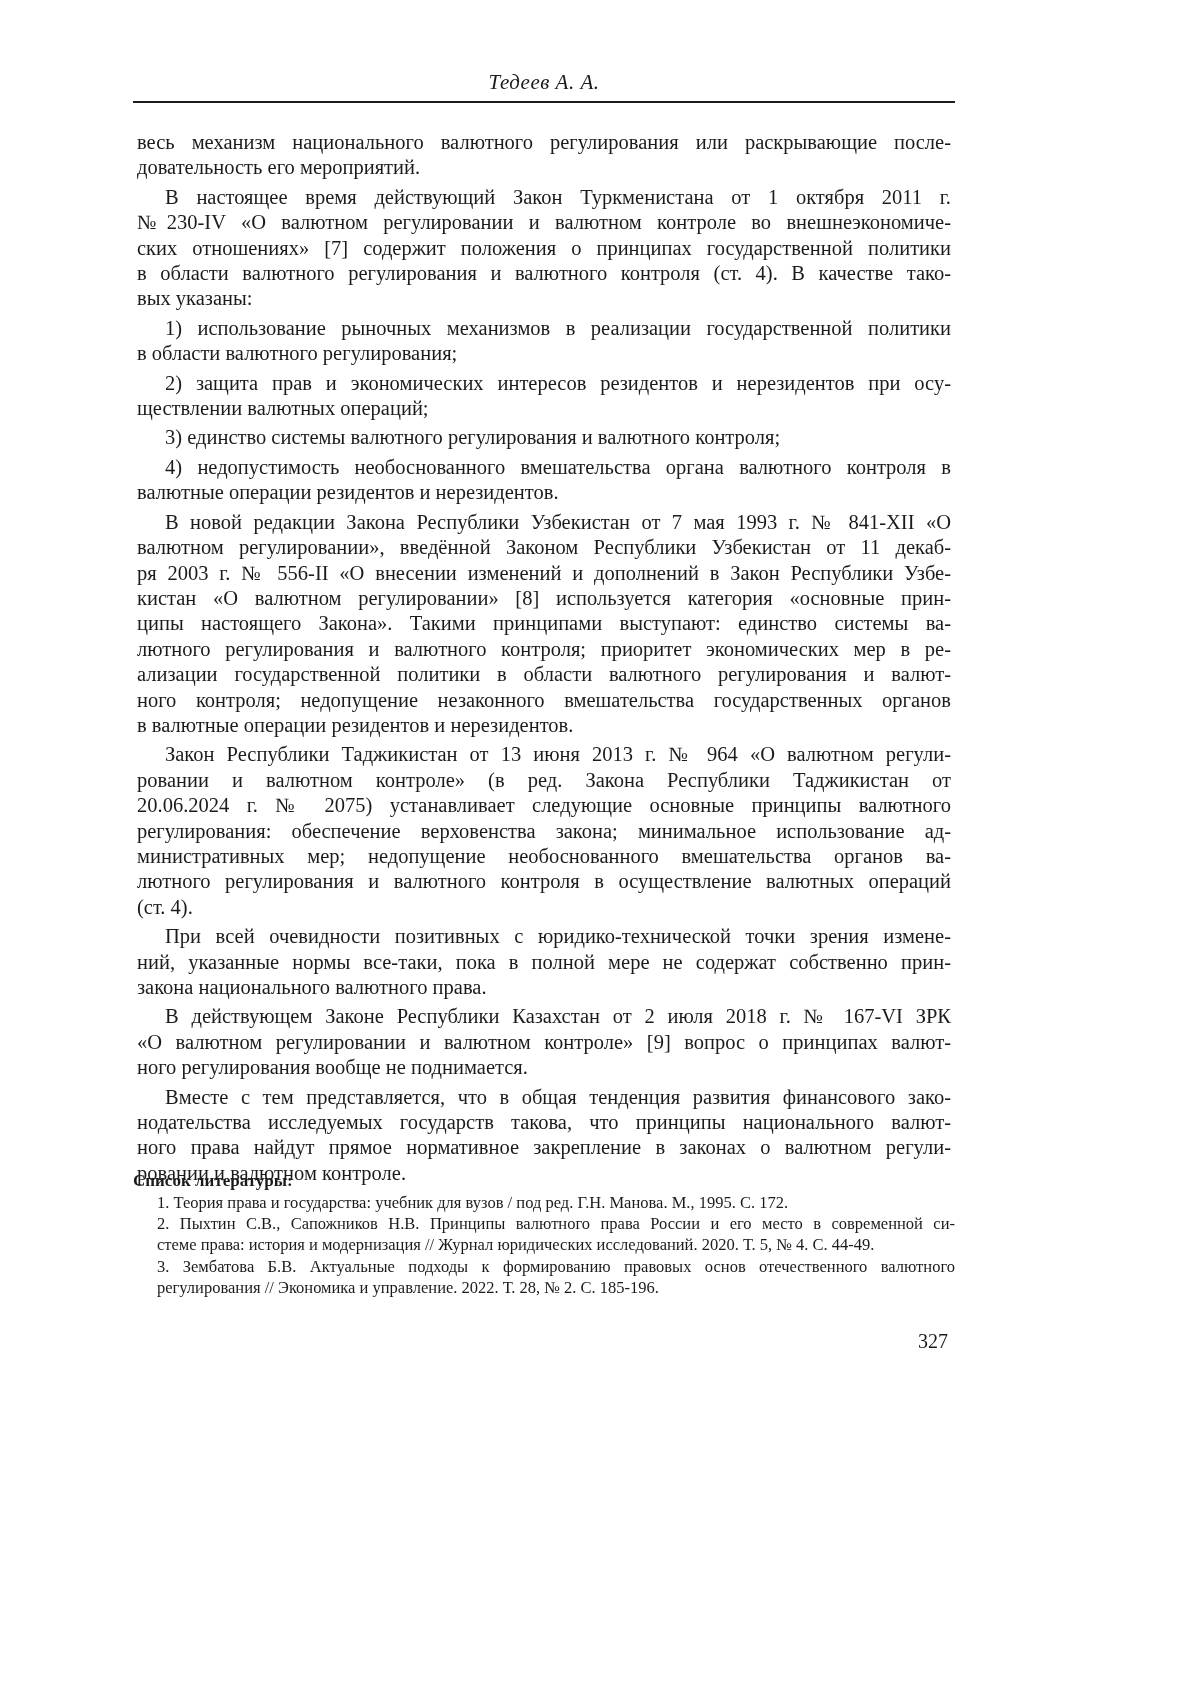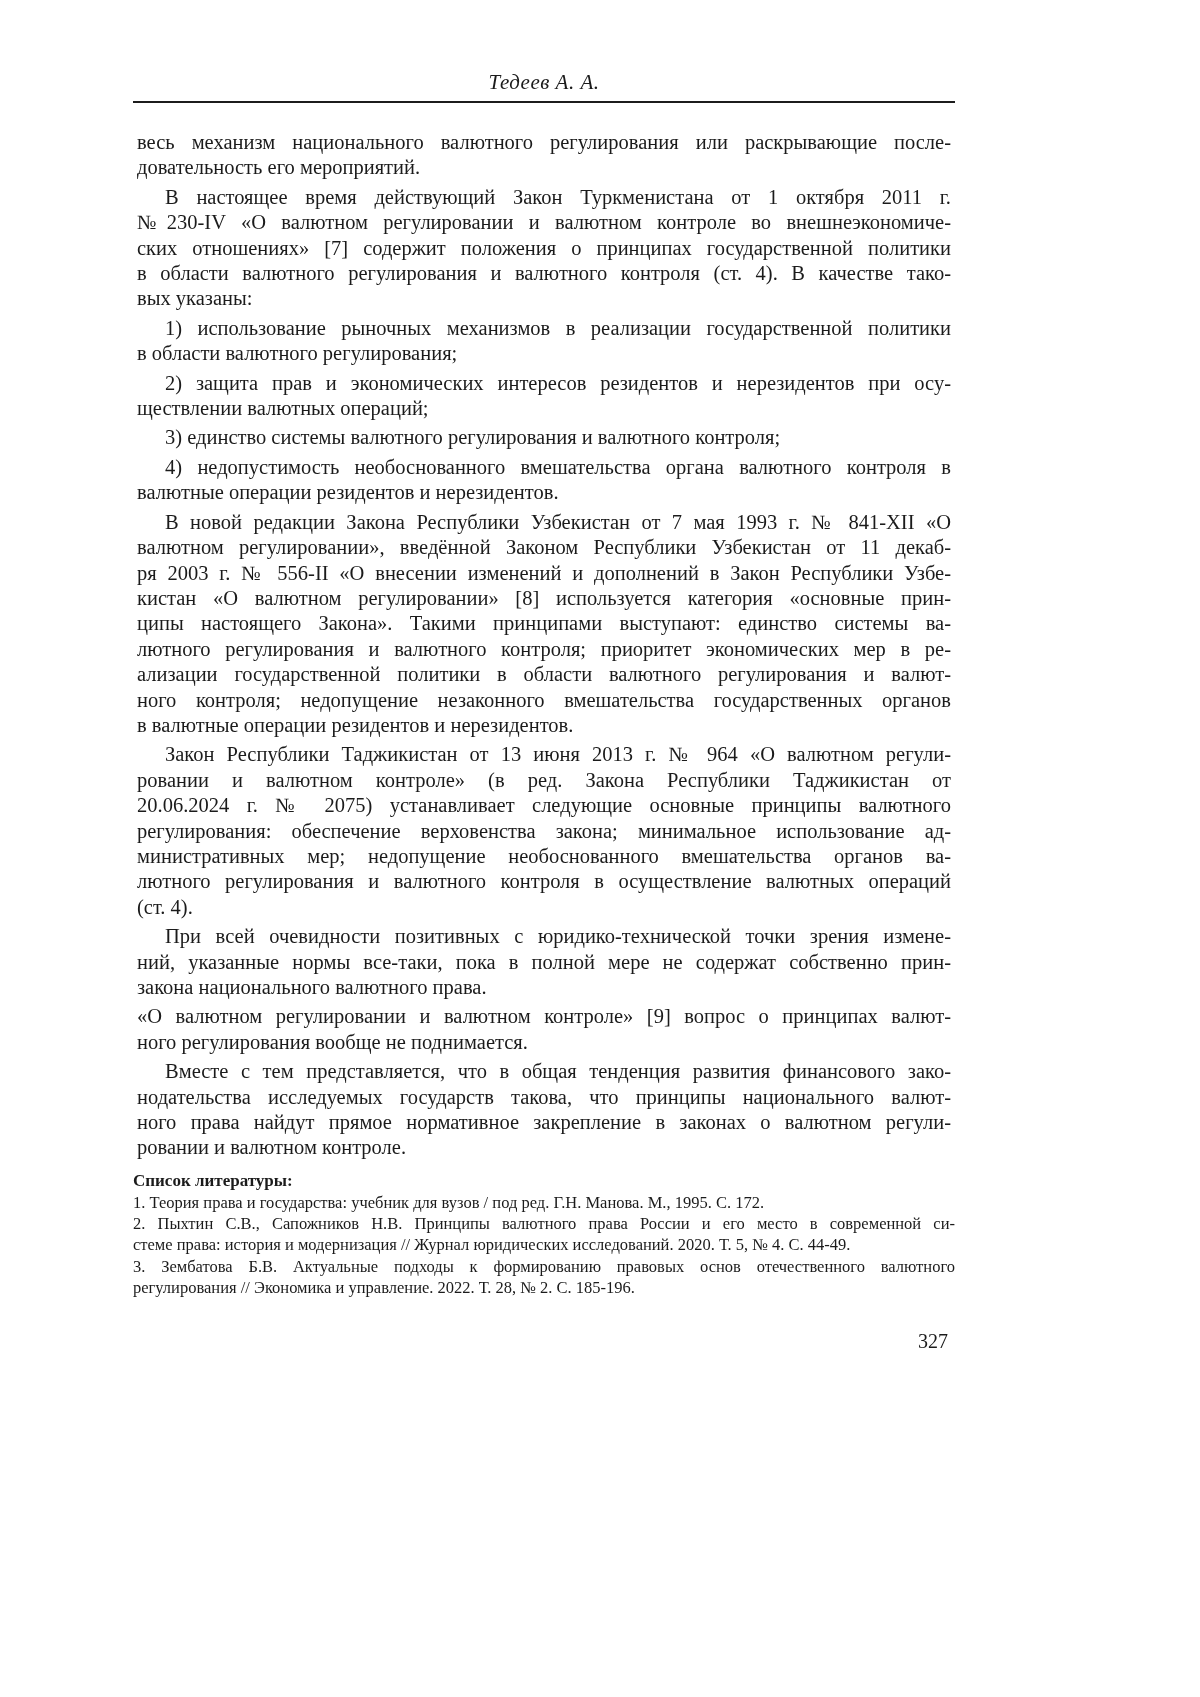--- a/index.html
+++ b/index.html
@@ -60,21 +60,21 @@
     font-size: 17px;
     line-height: 21px;
   }
   .bibliography {
     position: absolute;
     left: 133px;
     width: 822px;
     top: 1192px;
     font-size: 16.5px;
   }
-  .bibliography .line { line-height: 21.2px; }
+  .bibliography .line { line-height: 21.2px; margin-left: 24px; }
   .page-number {
     position: absolute;
     left: 126px;
     width: 822px;
     top: 1328px;
     text-align: right;
     font-size: 20px;
     line-height: 26px;
   }
 </style>
@@ -135,20 +135,21 @@
         <div class="line">министративных мер; недопущение необоснованного вмешательства органов ва-</div>
         <div class="line">лютного регулирования и валютного контроля в осуществление валютных операций</div>
         <div class="line last">(ст. 4).</div>
       </div>
       <div class="para">
         <div class="line indent">При всей очевидности позитивных с юридико-технической точки зрения измене-</div>
         <div class="line">ний, указанные нормы все-таки, пока в полной мере не содержат собственно прин-</div>
         <div class="line last">закона национального валютного права.</div>
       </div>
       <div class="para">
+        <div class="line indent">В действующем Законе Республики Казахстан от 2 июля 2018 г. № 167-VI ЗРК</div>
         <div class="line">«О валютном регулировании и валютном контроле» [9] вопрос о принципах валют-</div>
         <div class="line last">ного регулирования вообще не поднимается.</div>
       </div>
       <div class="para">
         <div class="line indent">Вместе с тем представляется, что в общая тенденция развития финансового зако-</div>
         <div class="line">нодательства исследуемых государств такова, что принципы национального валют-</div>
         <div class="line">ного права найдут прямое нормативное закрепление в законах о валютном регули-</div>
         <div class="line last">ровании и валютном контроле.</div>
       </div>
     </div>

